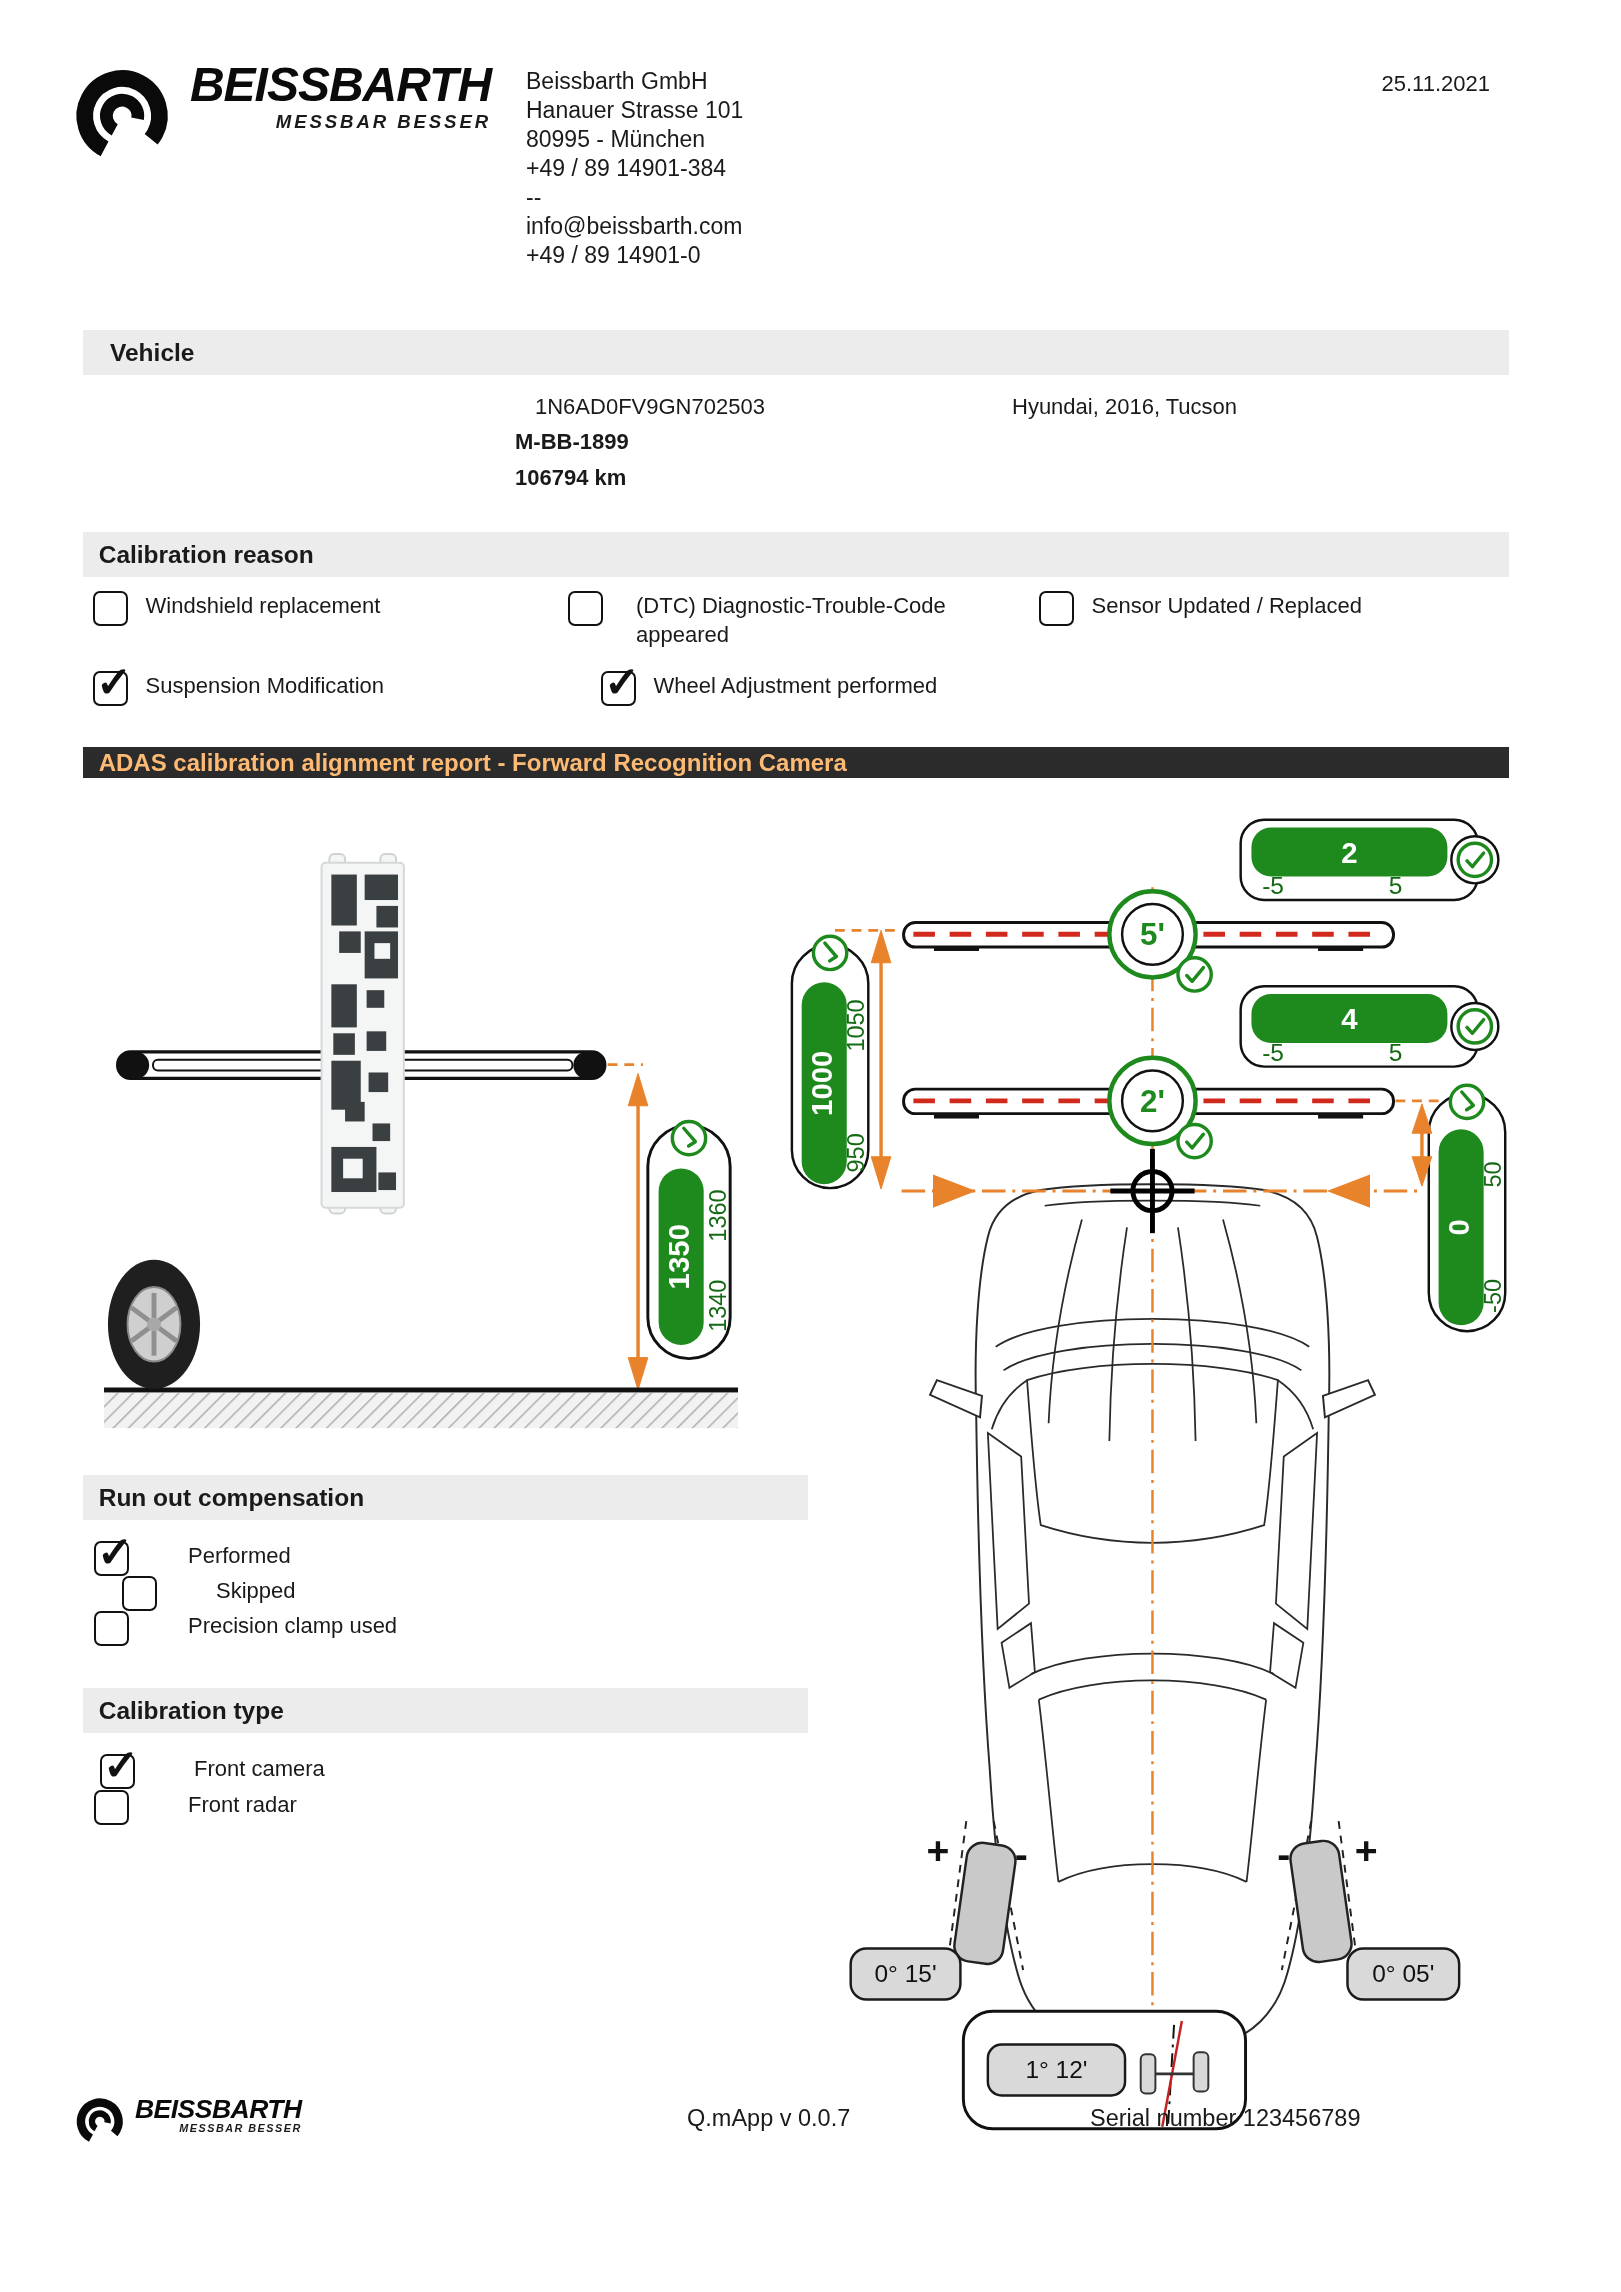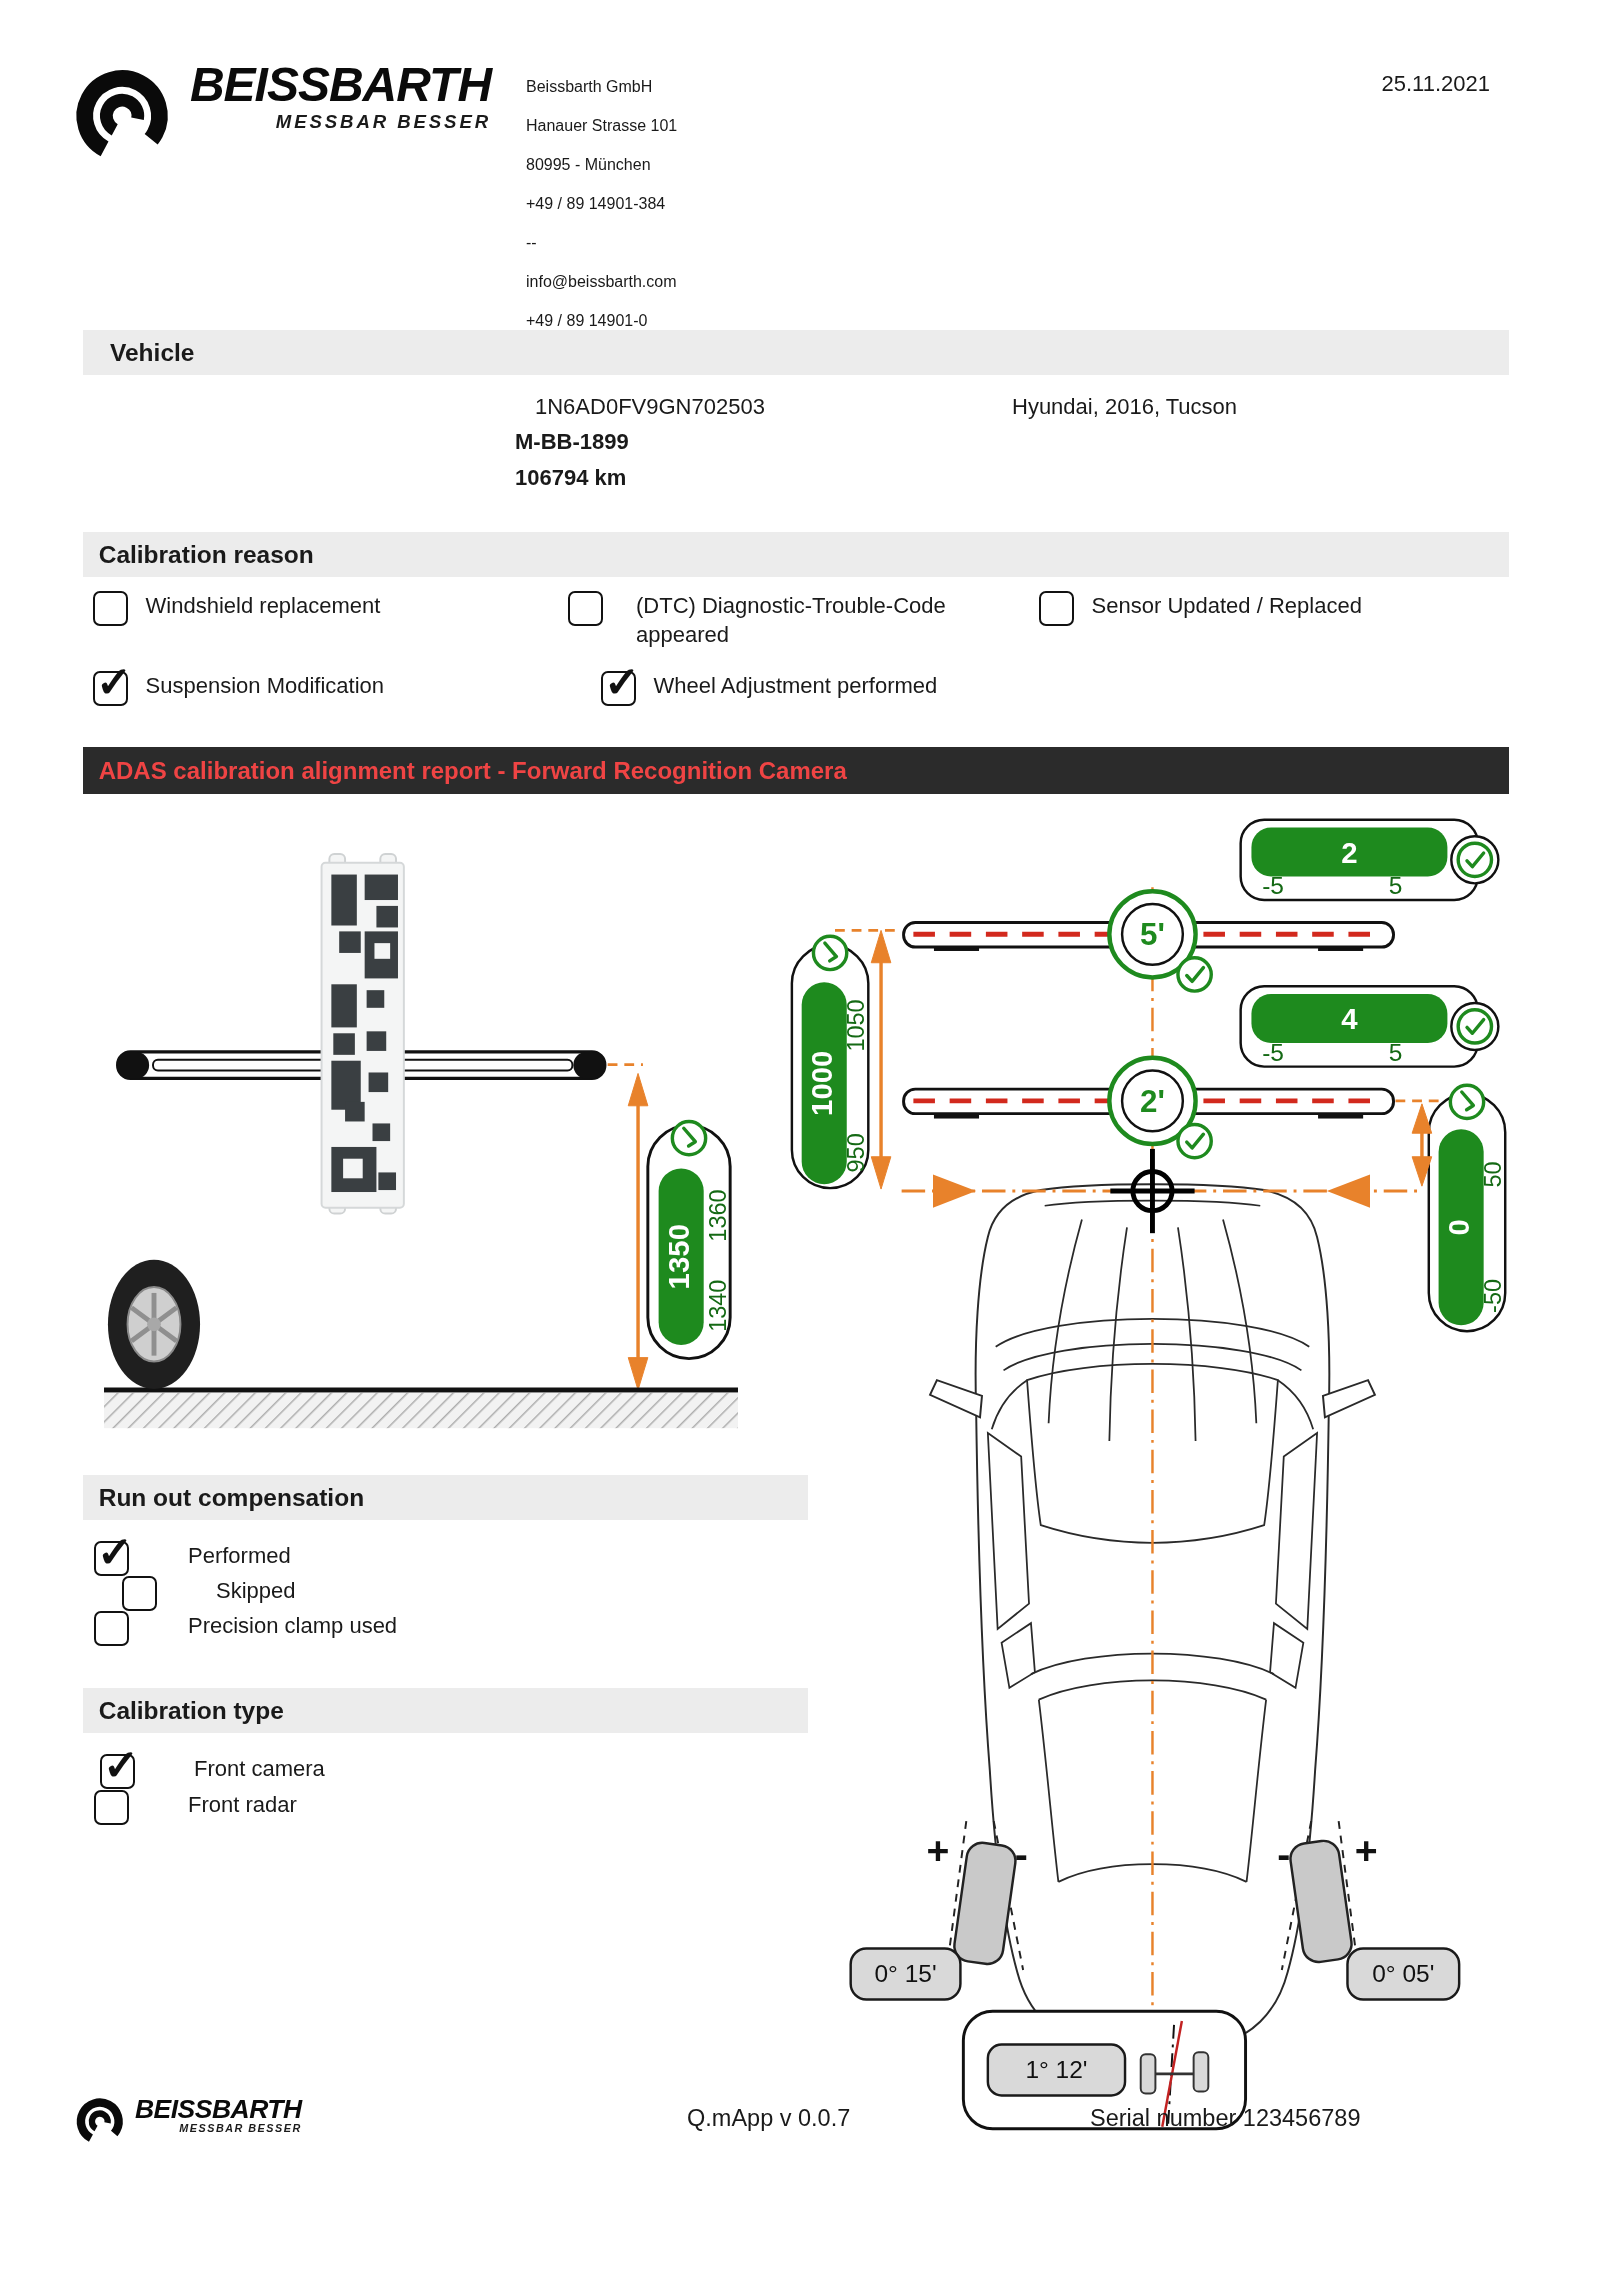--- a/index.html
+++ b/index.html
@@ -2,26 +2,26 @@
 <html><head>
 <meta charset="utf-8">
 <style>
   html,body{margin:0;padding:0;background:#888;}
   .page{position:relative;width:1621px;height:2293px;background:#fff;margin:0 auto;
         font-family:"Liberation Sans",sans-serif;color:#1a1a1a;overflow:hidden;}
   .abs{position:absolute;}
   
   .logo-word{font-style:italic;font-weight:900;font-size:48px;letter-spacing:-1px;color:#0b0b0b;line-height:1;}
   .logo-sub{font-style:italic;font-weight:700;font-size:18.6px;letter-spacing:2.9px;color:#1b1b1b;text-align:right;margin-top:2px;}
-  .company{font-size:16px;line-height:39px;white-space:pre-line;}
+  .company{font-size:23px;line-height:29px;white-space:pre-line;}
   .date{font-size:22px;}
   
   .secbar{position:absolute;background:#ececec;height:45px;display:flex;align-items:center;
           padding-left:15.7px;font-weight:700;font-size:24.5px;box-sizing:border-box;}
-  .adasbar{position:absolute;background:#2b2b2b;color:#ef4444;height:47px;display:flex;align-items:center;
+  .adasbar{position:absolute;background:#2b2b2b;color:#fdba74;height:31px;display:flex;align-items:center;
            padding-left:15.7px;font-weight:700;font-size:24px;box-sizing:border-box;}
   .val{font-size:22px;}
   .bold{font-weight:700;}
   
   .opt{position:absolute;display:flex;align-items:flex-start;}
   .cb{position:relative;width:31px;height:31px;border:2.9px solid #111;border-radius:6.9px;flex:0 0 auto;background:#fff;}
   .cb.checked::after{content:"\2713";position:absolute;left:1px;top:-15.7px;font-size:43px;font-weight:700;color:#111;}
   .lbl{font-size:22px;line-height:29px;display:inline-block;}
   svg text{font-family:"Liberation Sans",sans-serif;}
   .footer-logo-word{font-style:italic;font-weight:900;font-size:26.5px;letter-spacing:-0.5px;color:#0b0b0b;line-height:1;}

